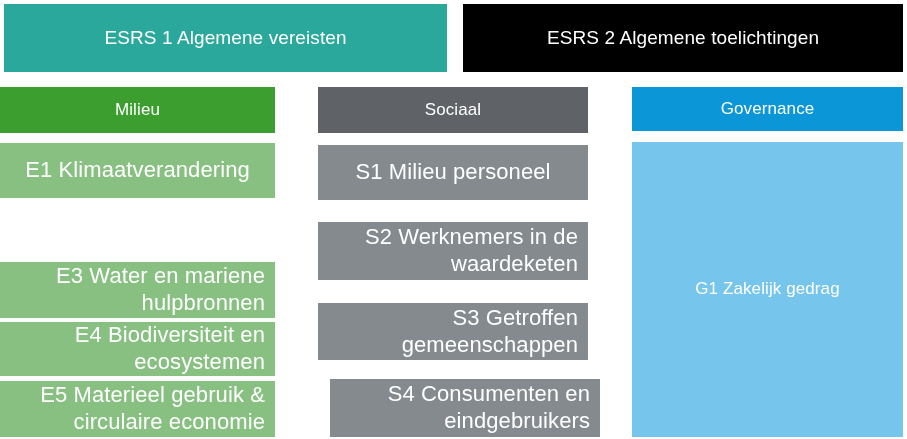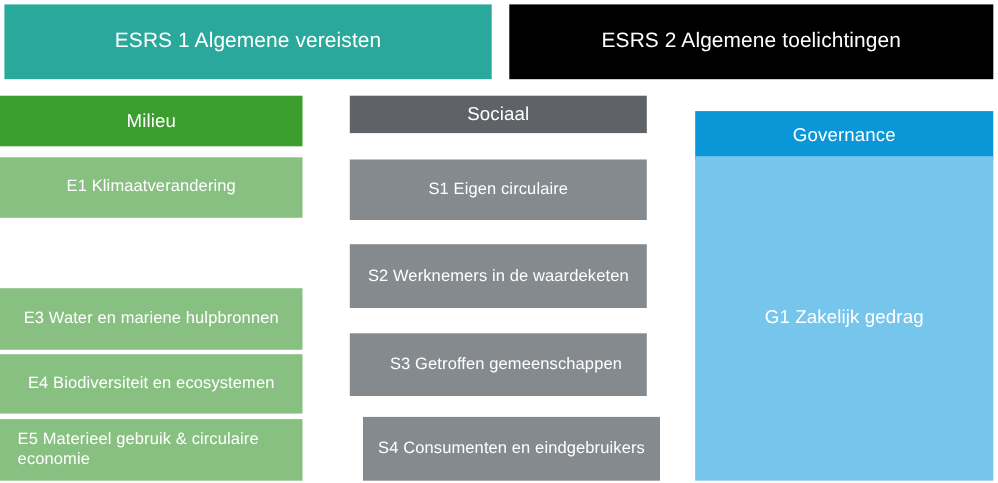--- a/index.html
+++ b/index.html
@@ -16,21 +16,21 @@
     height: 439px;
     background: #ffffff;
     overflow: hidden;
   }
   .box {
     position: absolute;
     box-sizing: border-box;
     display: flex;
     align-items: center;
     justify-content: center;
-    text-align: left;
+    text-align: right;
     color: #ffffff;
     line-height: 1.22;
     padding: 2px 10px;
     letter-spacing: 0.1px;
   }
   
   .banner {
     font-size: 19px;
   }
   #esrs1-banner {
@@ -52,31 +52,31 @@
   #milieu-header {
     left: 0px;
     top: 87px;
     width: 275px;
     height: 46px;
   }
   #sociaal-header {
     left: 318px;
     top: 87px;
     width: 270px;
-    height: 34px;
+    height: 46px;
   }
   #governance-header {
     left: 632px;
-    top: 101px;
+    top: 87px;
     width: 271px;
     height: 44px;
   }
   
   .topic {
-    font-size: 15px;
+    font-size: 22px;
   }
   .topic-env  { left: 0px;   width: 275px; }
   .topic-soc  { left: 318px; width: 270px; }
 
   #topic-e1 { top: 143px; height: 55px; }
   #topic-e2 { top: 203px; height: 52px; }
   #topic-e3 { top: 262px; height: 56px; }
   #topic-e4 { top: 322px; height: 54px; }
   #topic-e5 { top: 381px; height: 56px; }
 
@@ -126,21 +126,21 @@
 
   <div class="box topic topic-env" id="topic-e5" style="background:#88c082;padding-left:16px;">
     <span>E5 Materieel gebruik &amp; circulaire economie</span>
   </div>
 
   <div class="box pillar-header" id="sociaal-header" style="background:#5f6367;">
     <span>Sociaal</span>
   </div>
 
   <div class="box topic topic-soc" id="topic-s1" style="background:#858a8e;">
-    <span>S1 Eigen circulaire</span>
+    <span>S1 Milieu personeel</span>
   </div>
 
   <div class="box topic topic-soc" id="topic-s2" style="background:#858a8e;">
     <span>S2 Werknemers in de waardeketen</span>
   </div>
 
   <div class="box topic topic-soc" id="topic-s3" style="background:#858a8e;">
     <span>S3 Getroffen gemeenschappen</span>
   </div>
 

